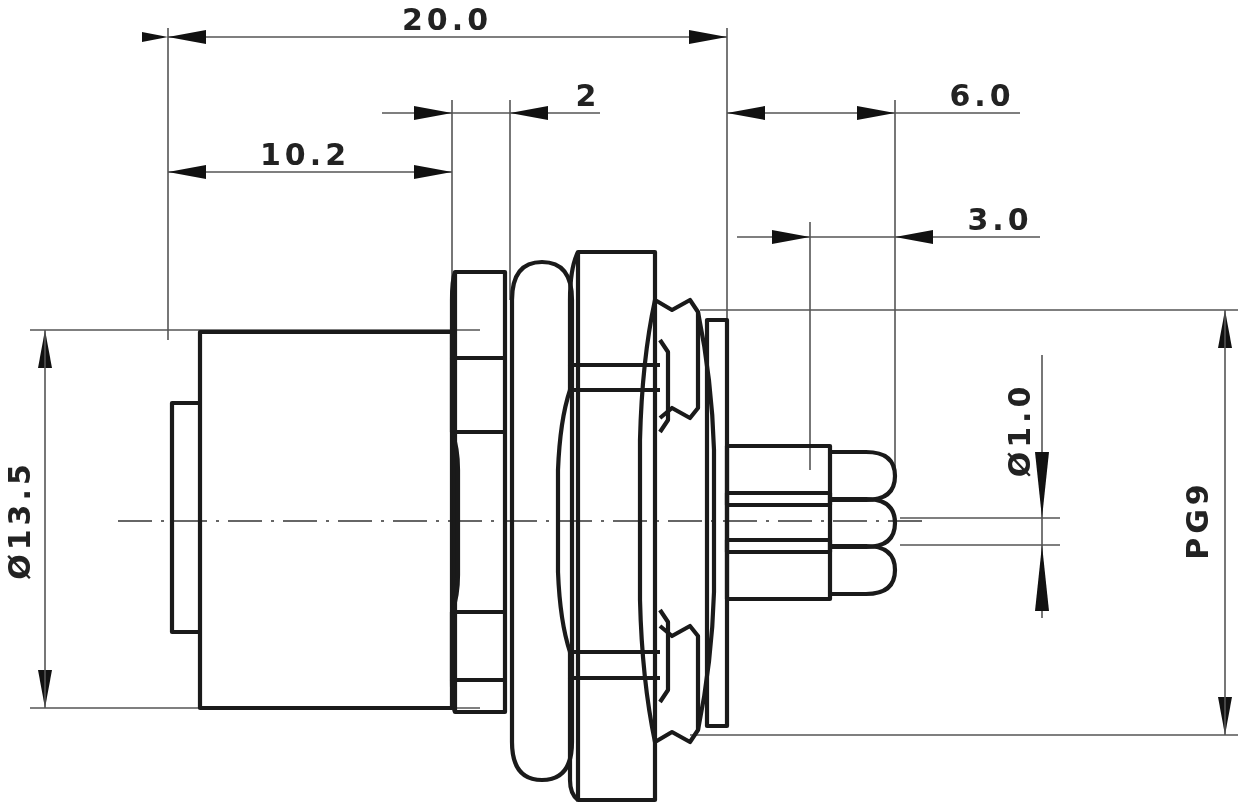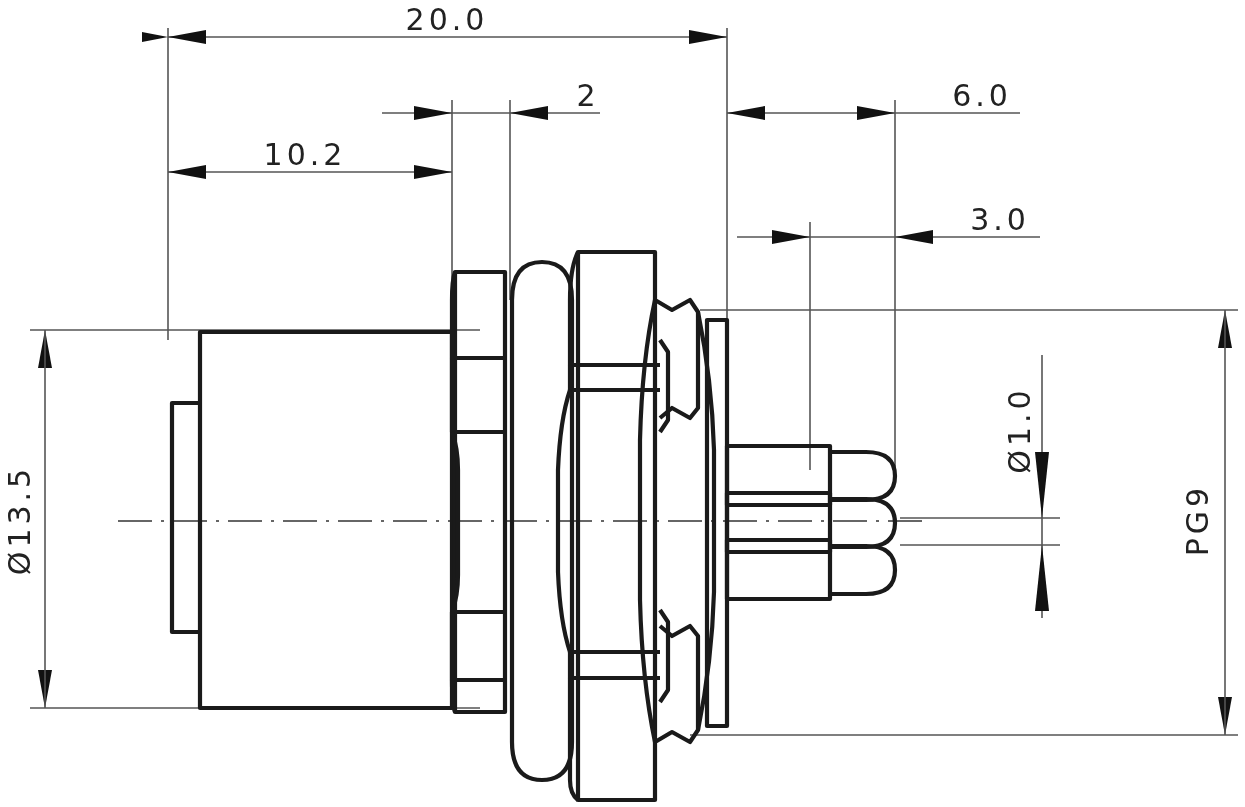--- a/index.html
+++ b/index.html
@@ -1,18 +1,18 @@
 <!DOCTYPE html>
 <html><head>
 <meta charset="utf-8">
 <style>
   html,body{margin:0;padding:0;background:#ffffff;}
   body{width:1245px;height:807px;overflow:hidden;
        font-family:"DejaVu Sans",sans-serif;}
-  #sheet{position:relative;width:1245px;height:807px;background:#fff;}
+  #sheet{position:relative;width:1245px;height:807px;background:#fff;font-weight:bold;}
   svg{display:block;}
   .dimtxt{font-family:"DejaVu Sans",sans-serif;font-size:30px;fill:#222;letter-spacing:4px;}
 </style>
 </head>
 <body>
 
 <div id="sheet">
 <svg width="1245" height="807" viewBox="0 0 1245 807">
 
   <defs>

